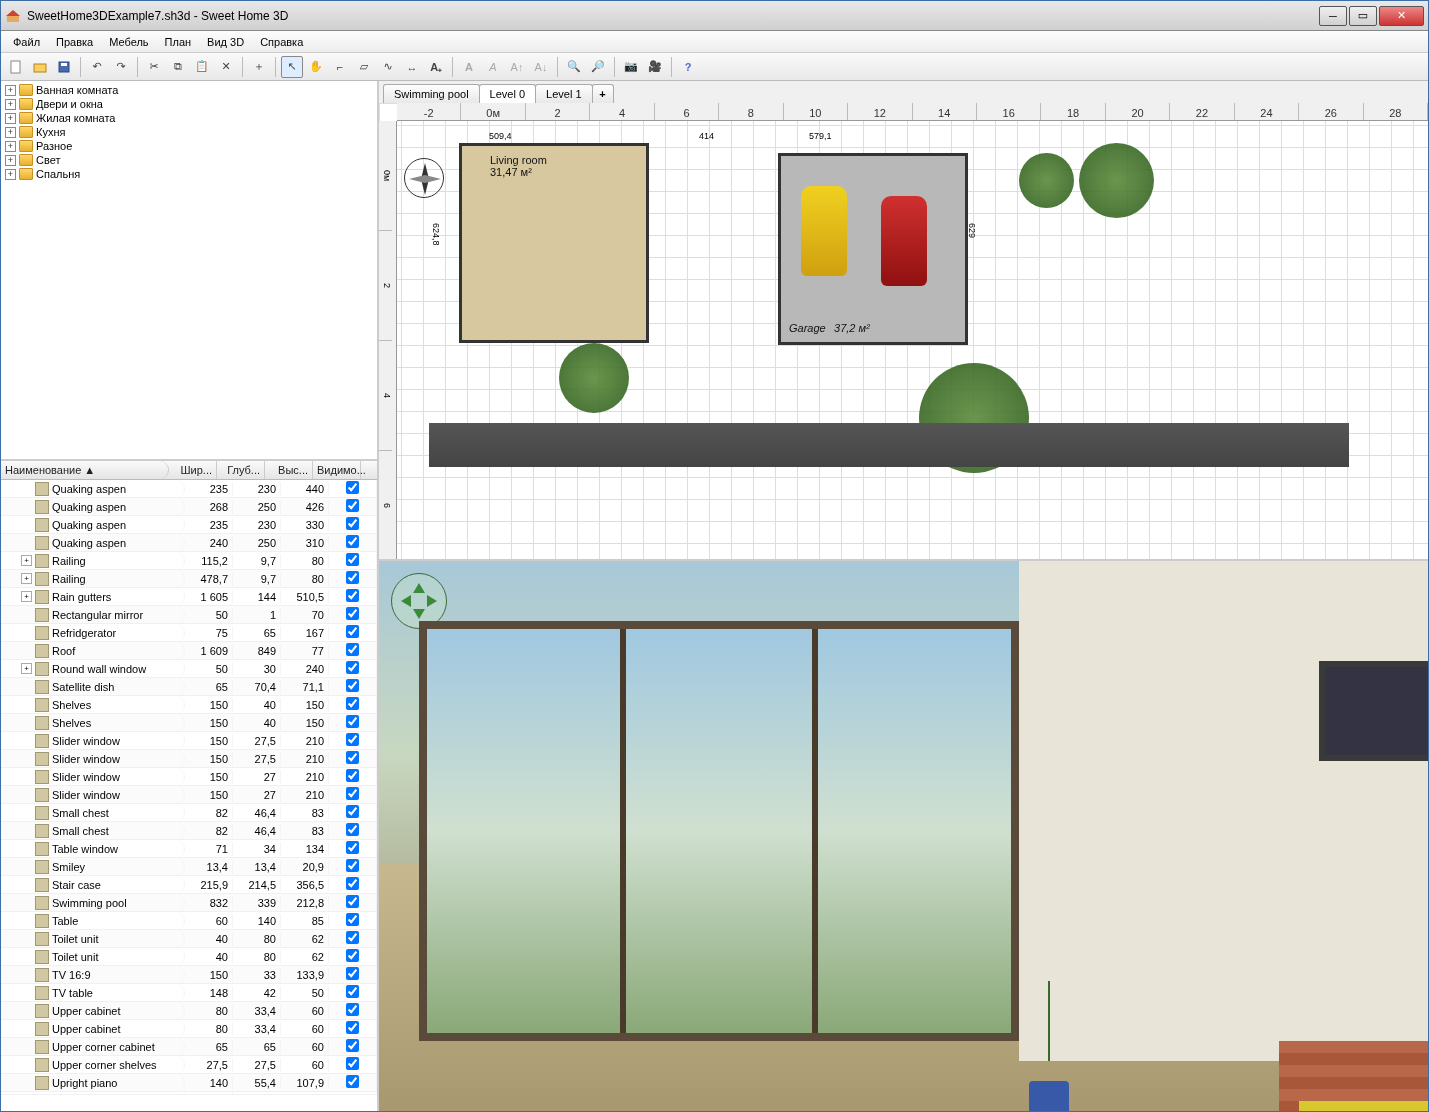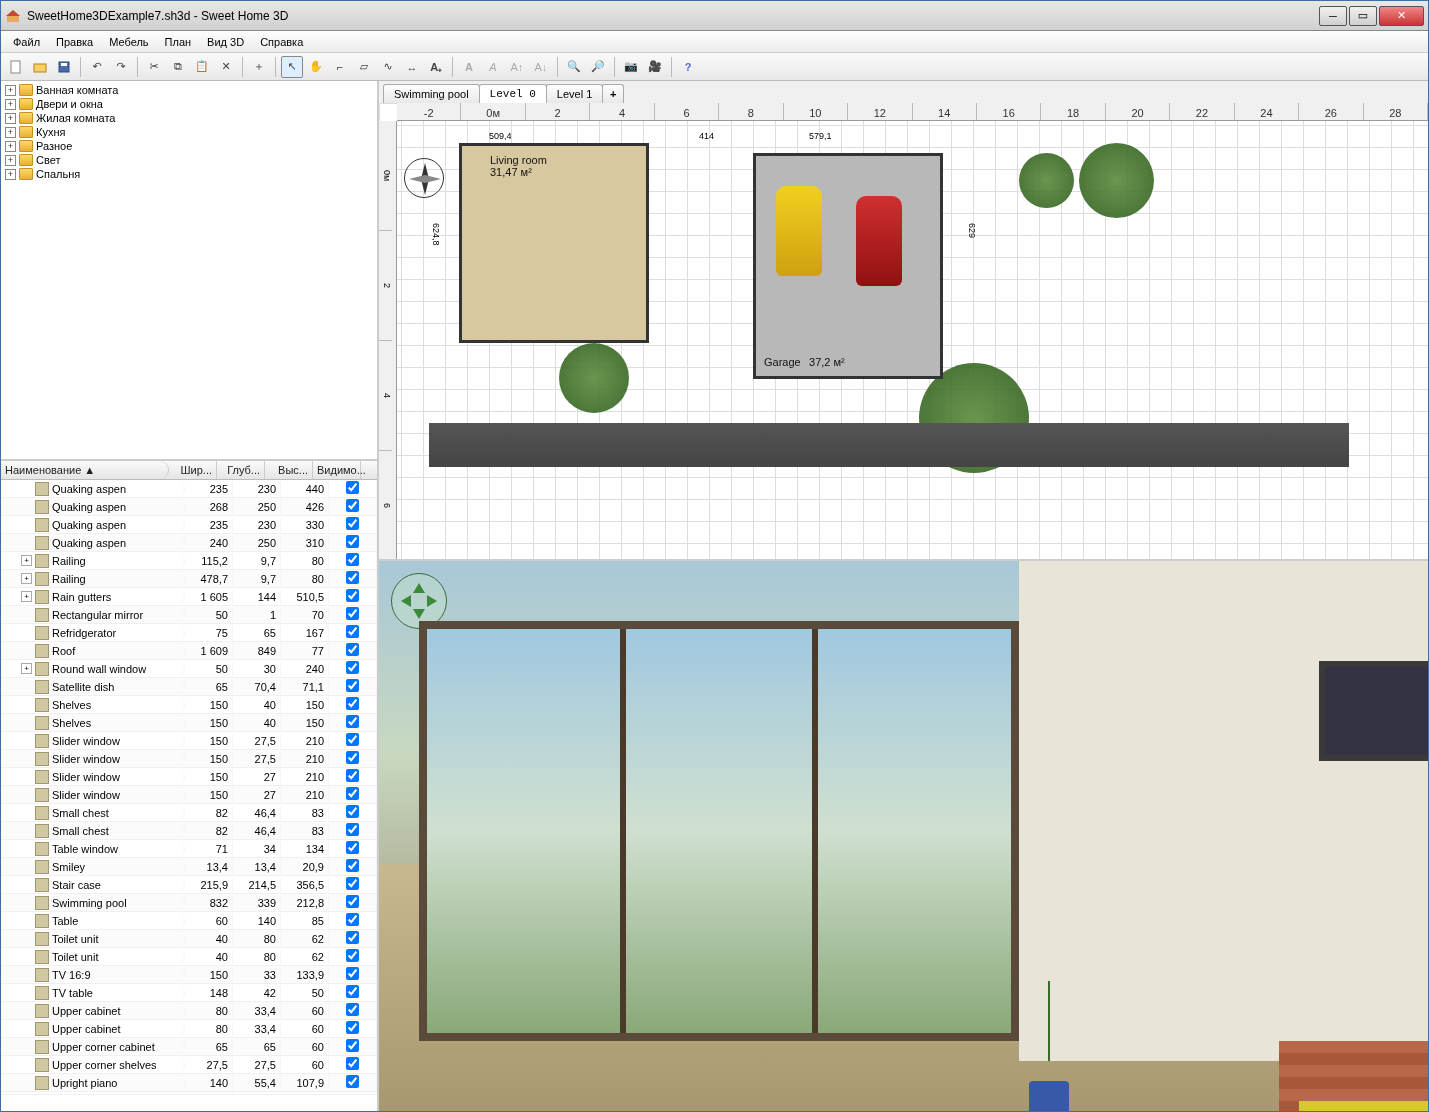--- a/index.html
+++ b/index.html
@@ -41,21 +41,21 @@
 .c-h { width: 48px; text-align: right; }
 .c-v { width: 48px; text-align: center; }
 .rowexp { width:11px; height:11px; border:1px solid #aaa; display:inline-flex; align-items:center; justify-content:center; font-size:8px; line-height:1; background:#fff; flex:0 0 11px;}
 .rowicon { width: 14px; height: 14px; background: #d0c8a0; border: 1px solid #a09870; flex: 0 0 14px; }
 .chk { cursor: pointer; }
 
 .rightcol { flex: 1; display: flex; flex-direction: column; }
 .planpane { flex: 0 0 480px; border-bottom: 2px solid #ccc; display: flex; flex-direction: column; background: #fff; }
 .plantabs { height: 22px; display: flex; align-items: flex-end; padding: 0 4px; gap: 0; background: #f0f0f0; }
 .plantab { padding: 3px 10px; border: 1px solid #aaa; border-bottom: none; background: linear-gradient(#fefefe,#e8e8e8); border-radius: 3px 3px 0 0; cursor: pointer; margin-right: -1px; }
-.plantab.active { background: #fff; position: relative; z-index: 2; font-family: Liberation Mono, monospace; }
+.plantab.active { background: #fff; position: relative; z-index: 2; }
 .plantab.add { width: 22px; text-align: center; padding: 3px 0; font-weight: bold; }
 .plancanvas { flex:1; position: relative; overflow: hidden; background: #fff; }
 .grid { position:absolute; inset:0; background-image: linear-gradient(#ddd 1px, transparent 1px), linear-gradient(90deg, #ddd 1px, transparent 1px); background-size: 22px 22px; }
 .ruler-h { position:absolute; top:0; left:18px; right:0; height:18px; background:#f0f0f0; border-bottom:1px solid #999; display:flex; font-size:9px; color:#333;}
 .ruler-v { position:absolute; top:18px; left:0; bottom:0; width:18px; background:#f0f0f0; border-right:1px solid #999;}
 .ruler-h span { width:110px; text-align:center; border-right:1px solid #bbb; padding-top:4px;}
 .ruler-v span { display:block; height:110px; writing-mode:vertical-rl; text-align:center; border-bottom:1px solid #bbb; font-size:9px; padding-left:3px;}
 .floorplan { position:absolute; left:80px; top:40px; width:560px; height:280px; }
 .room { position:absolute; border:3px solid #333; background: rgba(230,220,200,0.6); }
 .room .rlabel { position:absolute; font-size:10px; color:#111; }
@@ -644,21 +644,21 @@
 
           <div class="terrace" style="left:50px; top:320px; width:920px; height:44px;"></div>
 
           <div class="floorplan">
             <div class="room" style="left:0;top:0;width:190px;height:200px;background:#d8c8a0;">
               <div class="rlabel" style="left:28px;top:8px;">
                 <span>Living room</span><br>
                 <span>31,47 м²</span>
               </div>
             </div>
-            <div class="room garage" style="left:294px;top:10px;width:190px;height:226px;">
+            <div class="room garage" style="left:319px;top:10px;width:190px;height:192px;font-style:italic;">
               <div class="rlabel" style="left:8px;bottom:8px;">
                 <span>Garage</span>&nbsp;&nbsp;
                 <span>37,2 м²</span>
               </div>
               <div class="car" style="left:20px;top:30px;background:linear-gradient(#f0d020,#d0a010);"></div>
               <div class="car" style="left:100px;top:40px;background:linear-gradient(#d03030,#901010);"></div>
             </div>
             <div style="position:absolute;left:30px;top:-12px;font-size:9px;">509,4</div>
             <div style="position:absolute;left:240px;top:-12px;font-size:9px;">414</div>
             <div style="position:absolute;left:350px;top:-12px;font-size:9px;">579,1</div>

